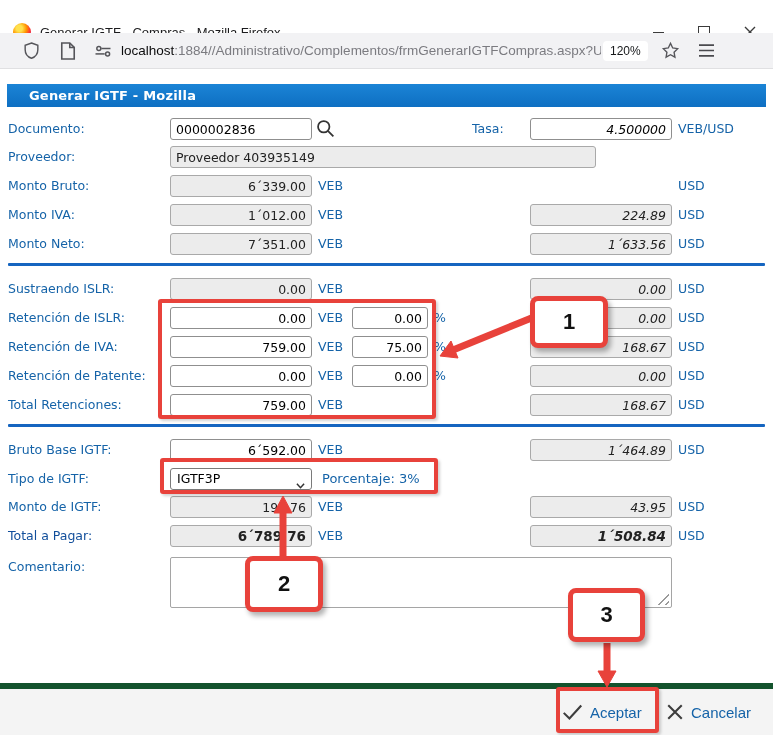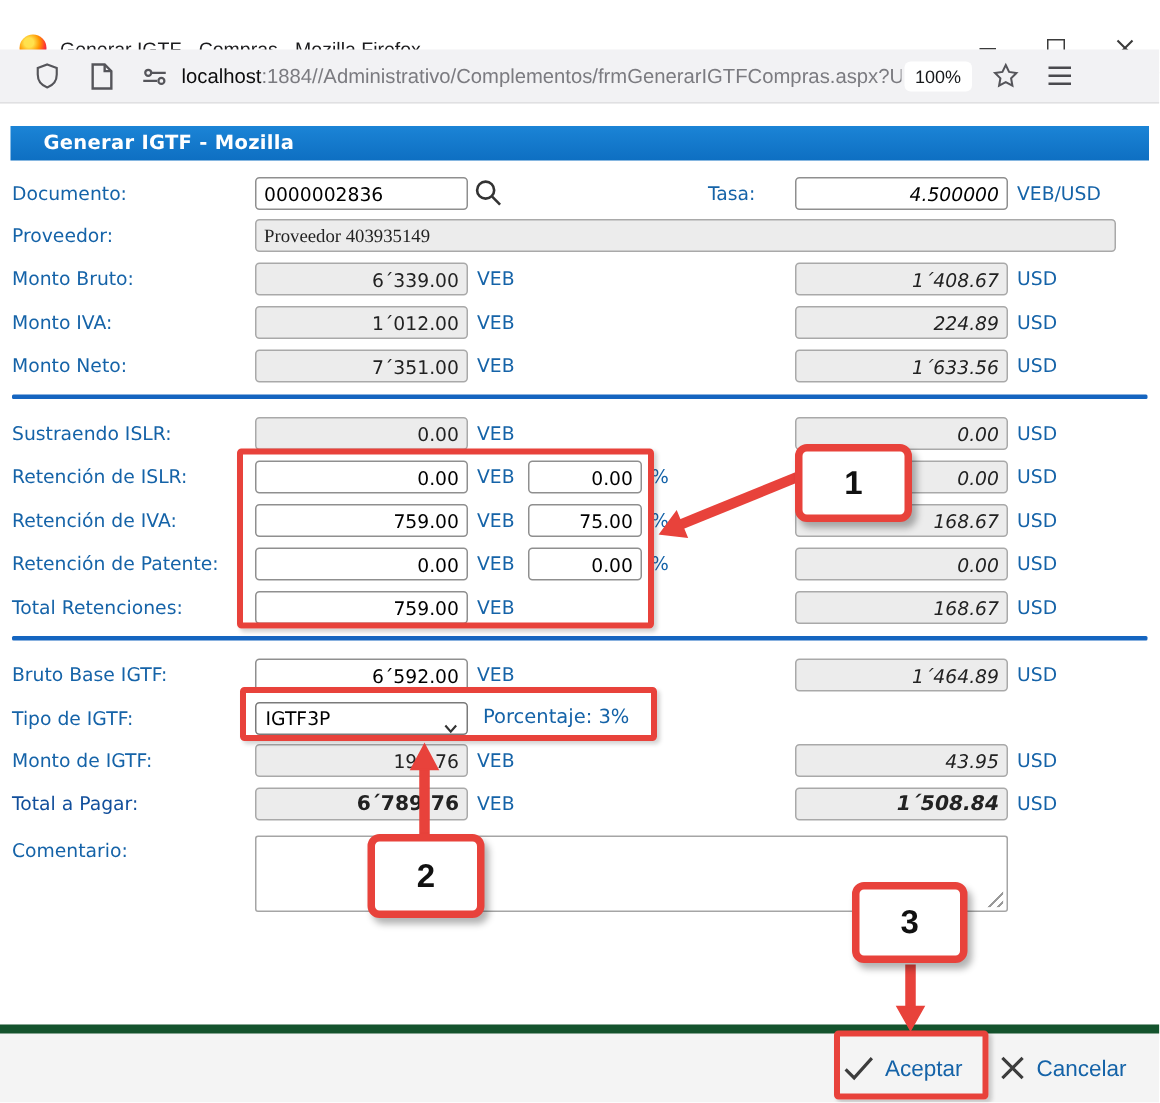--- a/index.html
+++ b/index.html
@@ -122,21 +122,21 @@
       <svg width="20" height="20" viewBox="0 0 24 24" fill="none" stroke="#55555a" stroke-width="1.8">
           <circle cx="7" cy="9" r="2.4"></circle>
           <path d="M10 9 H21"></path>
           <path d="M3 15.5 H14"></path>
           <circle cx="17.5" cy="15.5" r="2.4"></circle>
         </svg>
     </div>
     <div class="url-text">
       <span class="url-host">localhost</span><span class="url-rest">:1884//Administrativo/Complementos/frmGenerarIGTFCompras.aspx?UserID=3Bl</span>
     </div>
-    <span class="zoom-badge">100%</span>
+    <span class="zoom-badge">120%</span>
     <div class="nav-ic" style="margin-left:13px;">
       <svg width="19" height="19" viewBox="0 0 24 24" fill="none" stroke="#55555a" stroke-width="1.7">
           <path d="M12 3 L14.8 8.8 L21 9.7 L16.5 14.1 L17.6 20.4 L12 17.4 L6.4 20.4 L7.5 14.1 L3 9.7 L9.2 8.8 Z"></path>
         </svg>
     </div>
     <div class="nav-ic" style="margin-left:18px;">
       <svg width="17" height="15" viewBox="0 0 17 15">
           <path d="M1 2.2 H16 M1 7.5 H16 M1 12.8 H16" stroke="#4a4a4e" stroke-width="1.7"></path>
         </svg>
     </div>
@@ -153,28 +153,27 @@
           <path d="M15 15 L21 21"></path>
         </svg>
     </span>
     <span class="tasa-lbl">Tasa:</span>
     <input class="inp c-usd" value="4.500000" style="">
     <span class="unit u-usd">VEB/USD</span>
   </div>
 
   <div class="row" style="top:146px">
     <span class="lbl">Proveedor:</span>
-    <input class="inp left ro" style="left: 170px; width: 574px; font-family: Liberation Serif, serif;" readonly="" value="Proveedor 403935149">
+    <input class="inp left ro" style="left: 170px; width: 426px;" readonly="" value="Proveedor 403935149">
   </div>
 
   <div class="row" style="top:175px">
     <span class="lbl">Monto Bruto:</span>
     <input class="inp ro c-veb" readonly="" value="6´339.00" style="">
     <span class="unit u-veb">VEB</span>
-    <input class="inp ro c-usd" readonly="" value="1´408.67" style="">
     <span class="unit u-usd">USD</span>
   </div>
 
   <div class="row" style="top:204px">
     <span class="lbl">Monto IVA:</span>
     <input class="inp ro c-veb" readonly="" value="1´012.00" style="">
     <span class="unit u-veb">VEB</span>
     <input class="inp ro c-usd" readonly="" value="224.89" style="">
     <span class="unit u-usd">USD</span>
   </div>

